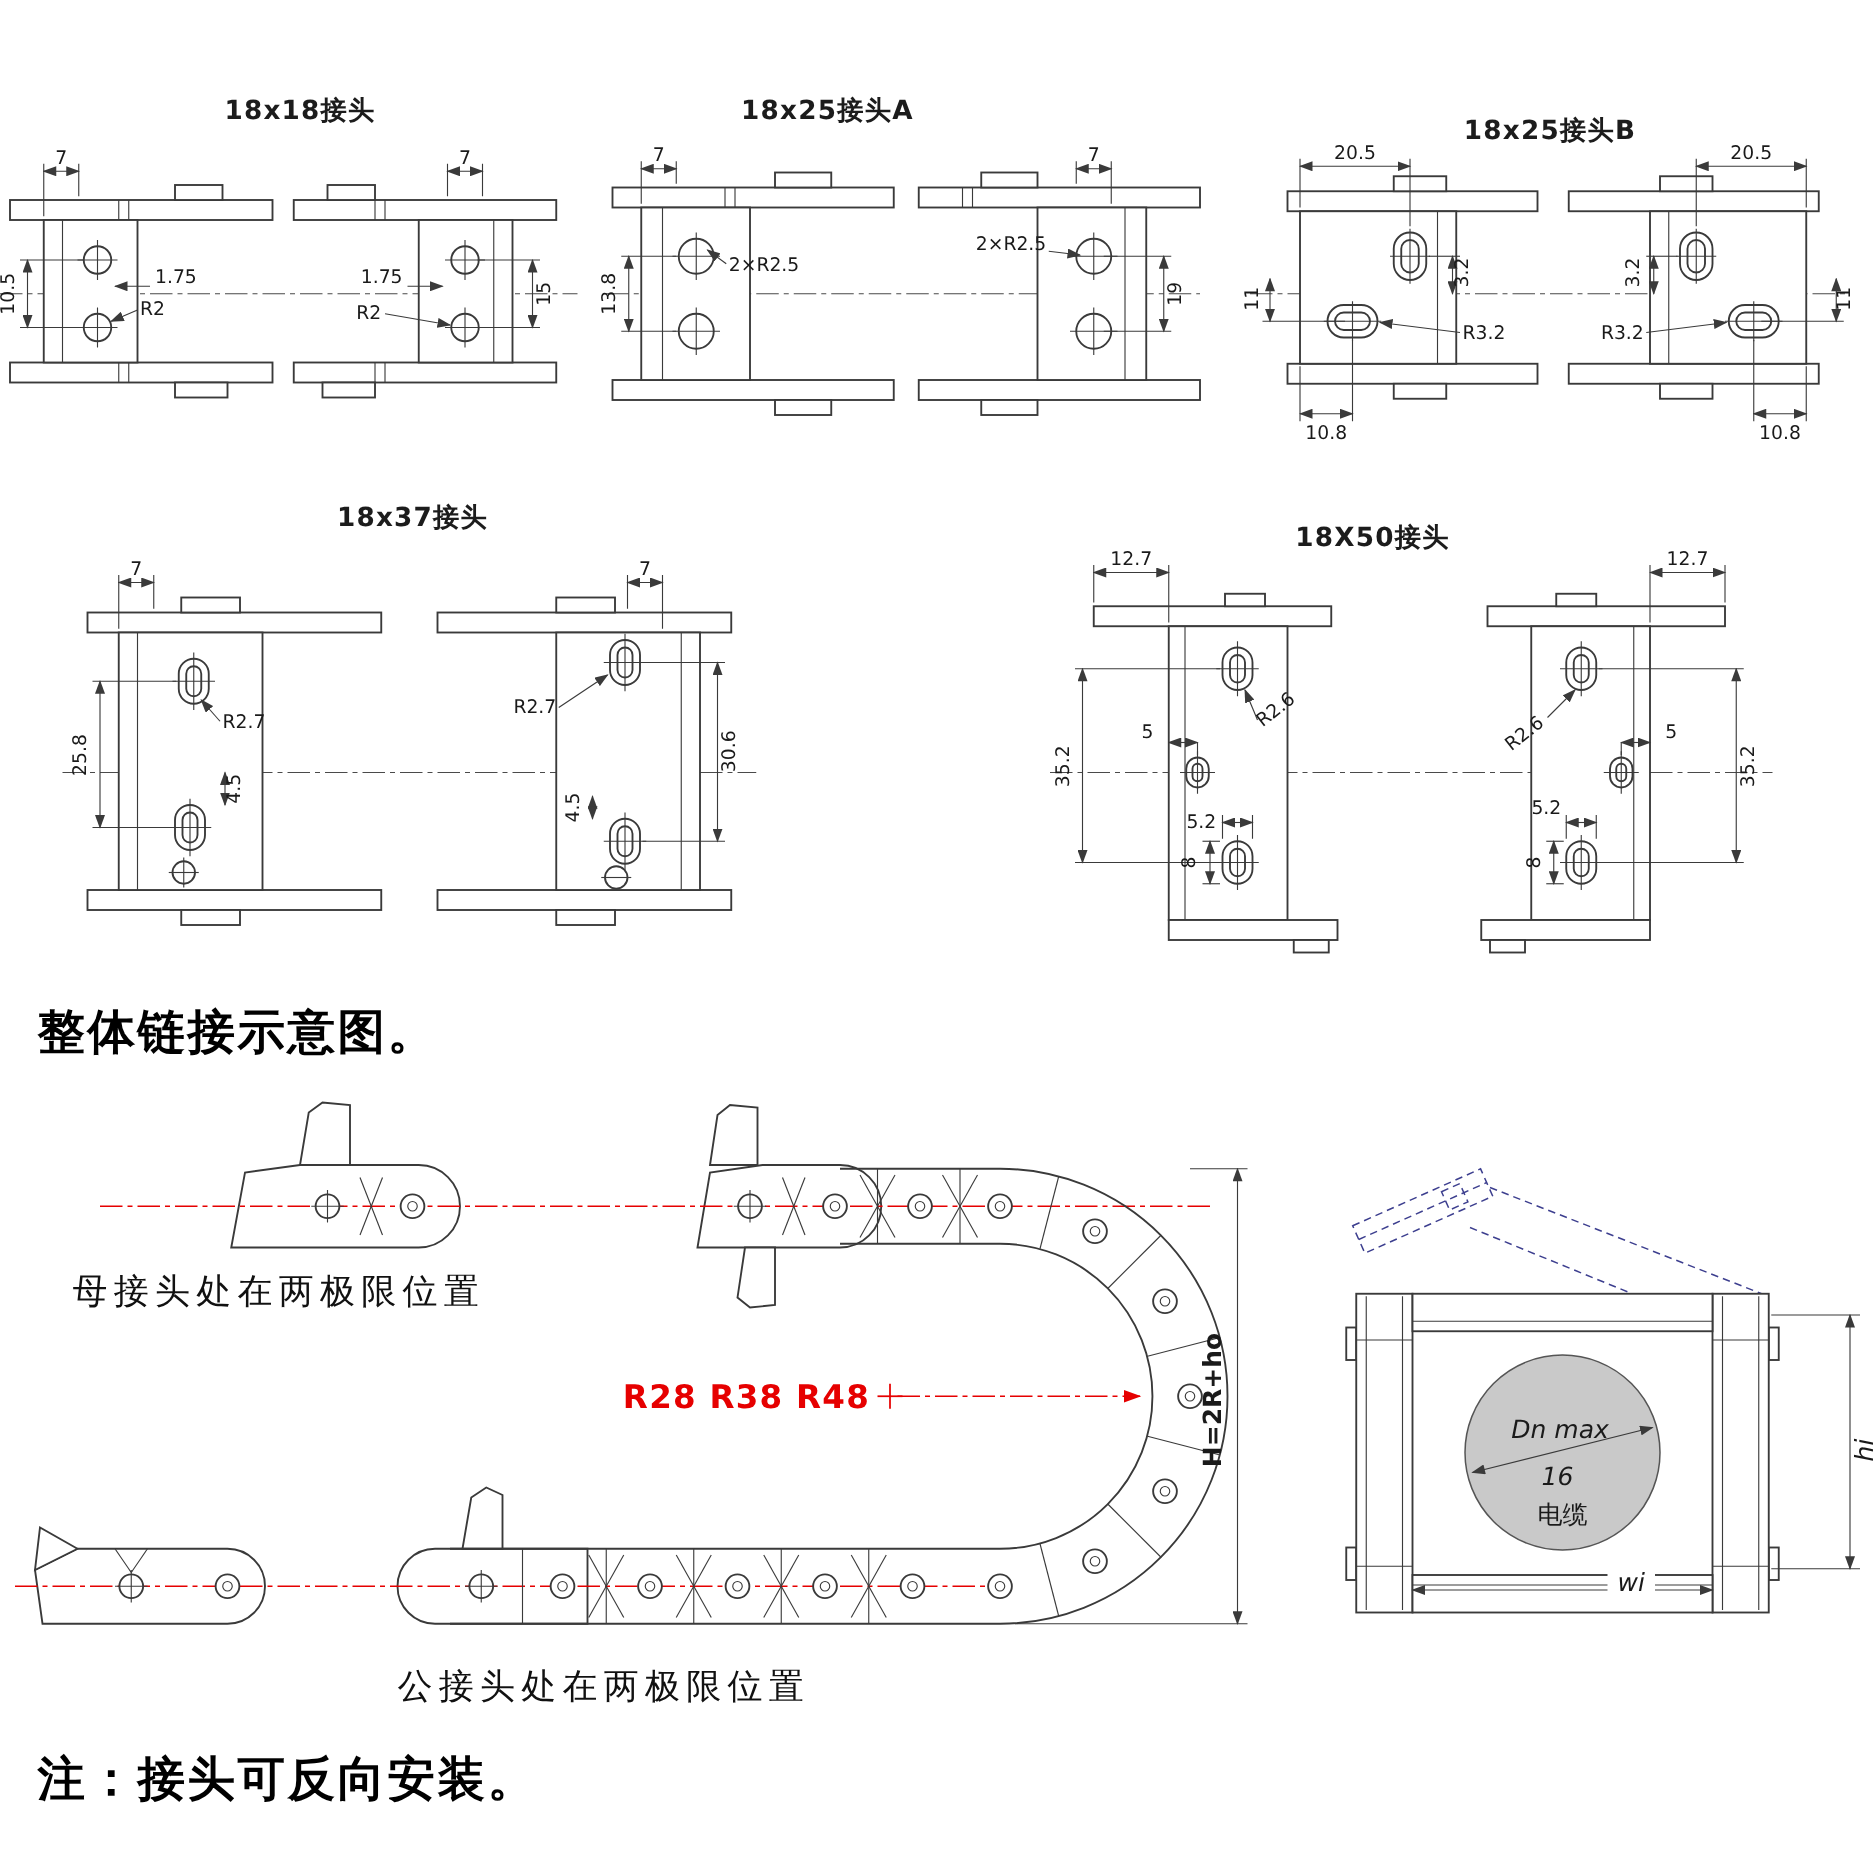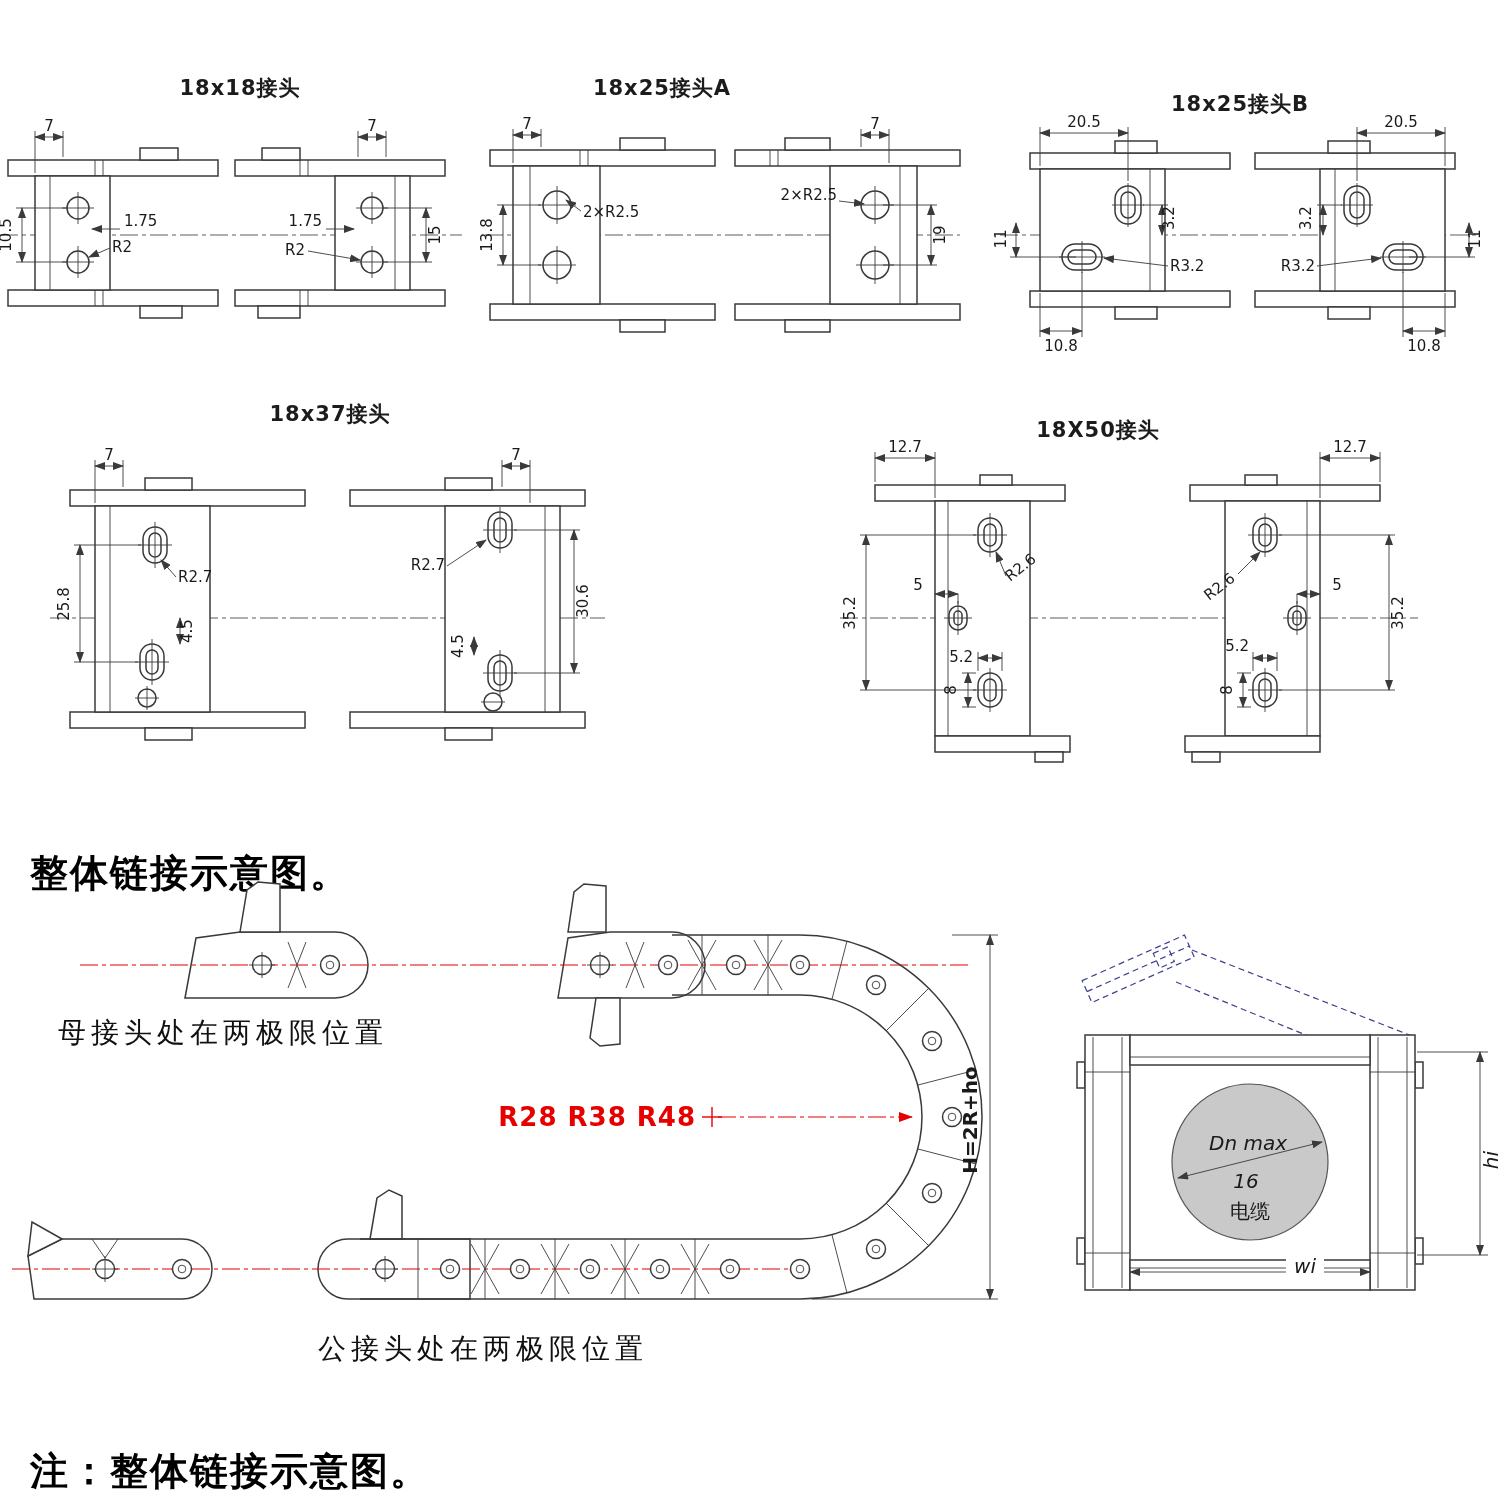--- a/index.html
+++ b/index.html
@@ -1,20 +1,20 @@
 <!DOCTYPE html>
 <html><head>
 <meta charset="utf-8">
 <style>
   * { margin:0; padding:0; box-sizing:border-box; }
   html,body { background:#fff; }
   body { width:1500px; height:1500px; position:relative; font-family:"DejaVu Sans",sans-serif; overflow:hidden; }
   .abs { position:absolute; }
   .title { font-size:21px; font-weight:700; color:#1c1c1c; text-align:center; letter-spacing:1px; }
-  .big { font-family:"Liberation Serif",serif; font-size:38px; font-weight:700; color:#000; letter-spacing:2px;margin-top:48px; }
+  .big { font-family:"Liberation Serif",serif; font-size:38px; font-weight:700; color:#000; letter-spacing:2px; }
   svg { overflow:visible; display:block; }
   .ol  { fill:#fff; stroke:#3a3a3a; stroke-width:1.5; }
   .oln { fill:none; stroke:#3a3a3a; stroke-width:1.5; }
   .tl  { fill:none; stroke:#3a3a3a; stroke-width:0.9; }
   .dl  { fill:none; stroke:#3a3a3a; stroke-width:0.9; }
   .cl  { fill:none; stroke:#4a4a4a; stroke-width:0.9; stroke-dasharray:18 4 4 4; }
   .clr { fill:none; stroke:#e60000; stroke-width:1.1; stroke-dasharray:18 4 4 4; }
   .rs  { fill:none; stroke:#e60000; stroke-width:1.4; }
   .blu { fill:none; stroke:#3d3f8f; stroke-width:1.2; stroke-dasharray:6 4; }
   text.d   { font-size:15px; fill:#1a1a1a; }
@@ -556,13 +556,13 @@
     <text class="it" x="245" y="353" text-anchor="middle">wi</text>
   </g>
   <g>
     <line class="tl" x1="357" y1="132" x2="428" y2="132"></line>
     <line class="tl" x1="357" y1="335" x2="428" y2="335"></line>
     <line class="dl" x1="420" y1="132" x2="420" y2="335" marker-start="url(#as)" marker-end="url(#ae)"></line>
     <text class="it" transform="rotate(-90 438 240)" x="438" y="240" text-anchor="middle">hi</text>
   </g>
 </svg>
 
-<div class="abs big" style="left:30px;top:1398px">注：整体链接示意图。</div>
+<div class="abs big" style="left:30px;top:1398px">注：接头可反向安装。</div>
 
 </body></html>

